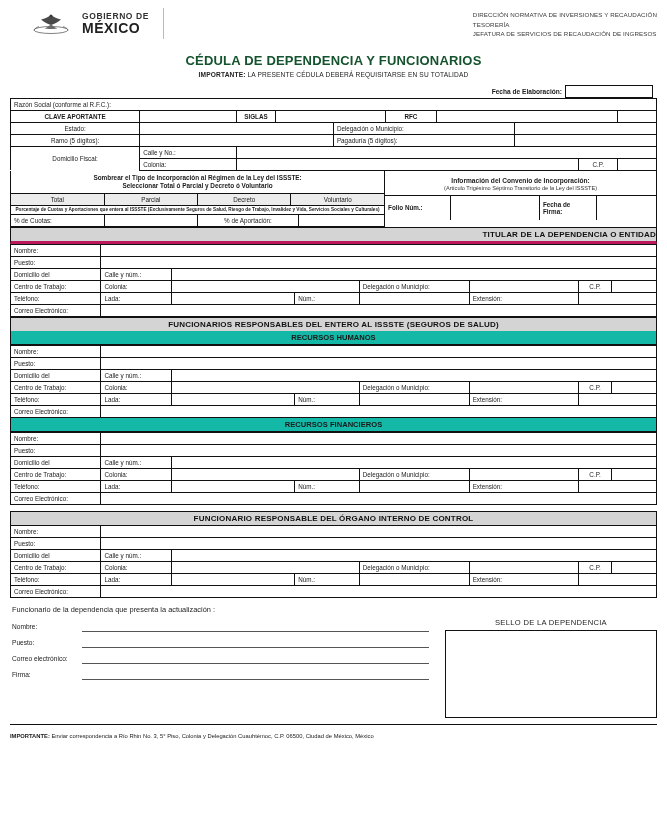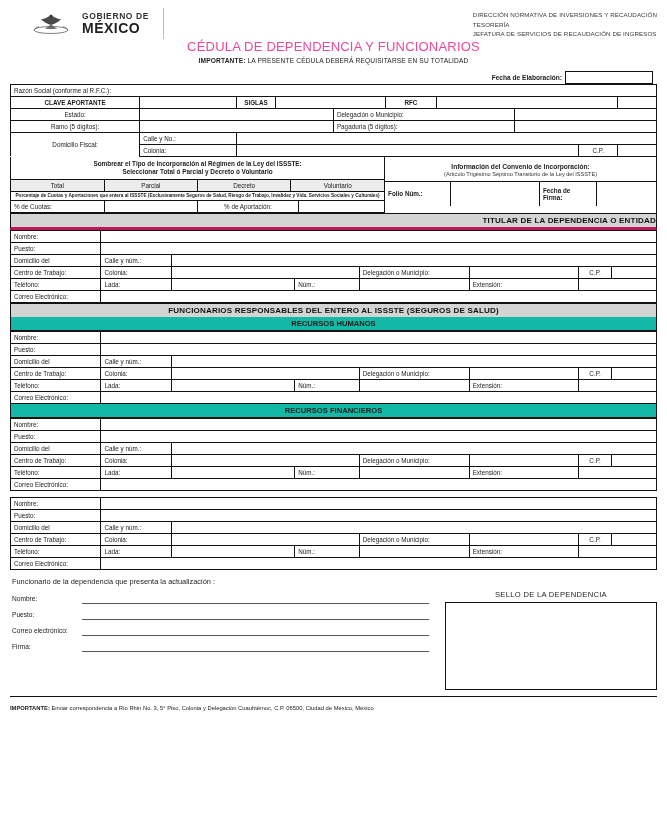--- a/index.html
+++ b/index.html
@@ -21,21 +21,21 @@
   .gob .g1{font-size:8.5px;letter-spacing:.6px;color:#333;font-weight:bold;}
   .gob .g2{font-size:14px;letter-spacing:.5px;color:#222;font-weight:bold;}
   .vdiv{width:1px;background:#bbb;align-self:stretch;margin:0 8px;}
   .issste{display:flex;align-items:center;gap:5px;}
   .issste-seal{width:22px;height:22px;border-radius:50%;border:2px solid #555;display:block;position:relative;}
   .issste-seal:after{content:"";position:absolute;left:4px;top:4px;right:4px;bottom:4px;border-radius:50%;border:1px solid #888;}
   .issste-txt{font-size:12.5px;font-weight:bold;letter-spacing:.6px;color:#222;}
   .issste-sub{font-size:3.4px;color:#666;letter-spacing:.2px;line-height:1.25;max-width:70px;}
   .hdr-right{margin-left:auto;text-align:left;font-size:6.2px;color:#3b3b3b;line-height:1.55;padding-top:2px;letter-spacing:.1px;}
 
-  .title{text-align:center;font-size:13px;font-weight:normal;letter-spacing:.2px;margin-top:0;color:#ec4899;}
+  .title{text-align:center;font-size:13px;font-weight:bold;letter-spacing:.2px;margin-top:14px;color:#14532d;}
   .subtitle{text-align:center;font-size:6.6px;margin-top:3px;letter-spacing:.15px;color:#222;}
   .subtitle b{font-weight:bold;}
 
   
   .fecha-row{display:flex;justify-content:flex-end;align-items:center;margin-top:7px;padding-right:4px;}
   .fecha-lbl{font-size:6.6px;font-weight:bold;margin-right:3px;}
   .fecha-box{width:86px;height:11px;border:1px solid #111;}
 
   .band{
     background:#d4d4d4;border:1px solid #111;border-bottom:none;
@@ -393,20 +393,21 @@
       <td class="fill" colspan="2"></td>
     </tr>
     <tr>
       <td class="lbl">Correo Electrónico:</td>
       <td class="fill" colspan="7"></td>
     </tr>
   </tbody>
     </table>
 
   <div style="height:6px"></div>
+  <div class="band">FUNCIONARIO RESPONSABLE DEL ÓRGANO INTERNO DE CONTROL</div>
   <table class="grid pblock">
     <colgroup>
       <col style="width:14%">
         <col style="width:11%">
         <col style="width:19%">
         <col style="width:10%">
       <col style="width:17%">
         <col style="width:17%">
         <col style="width:5%">
         <col style="width:7%">

